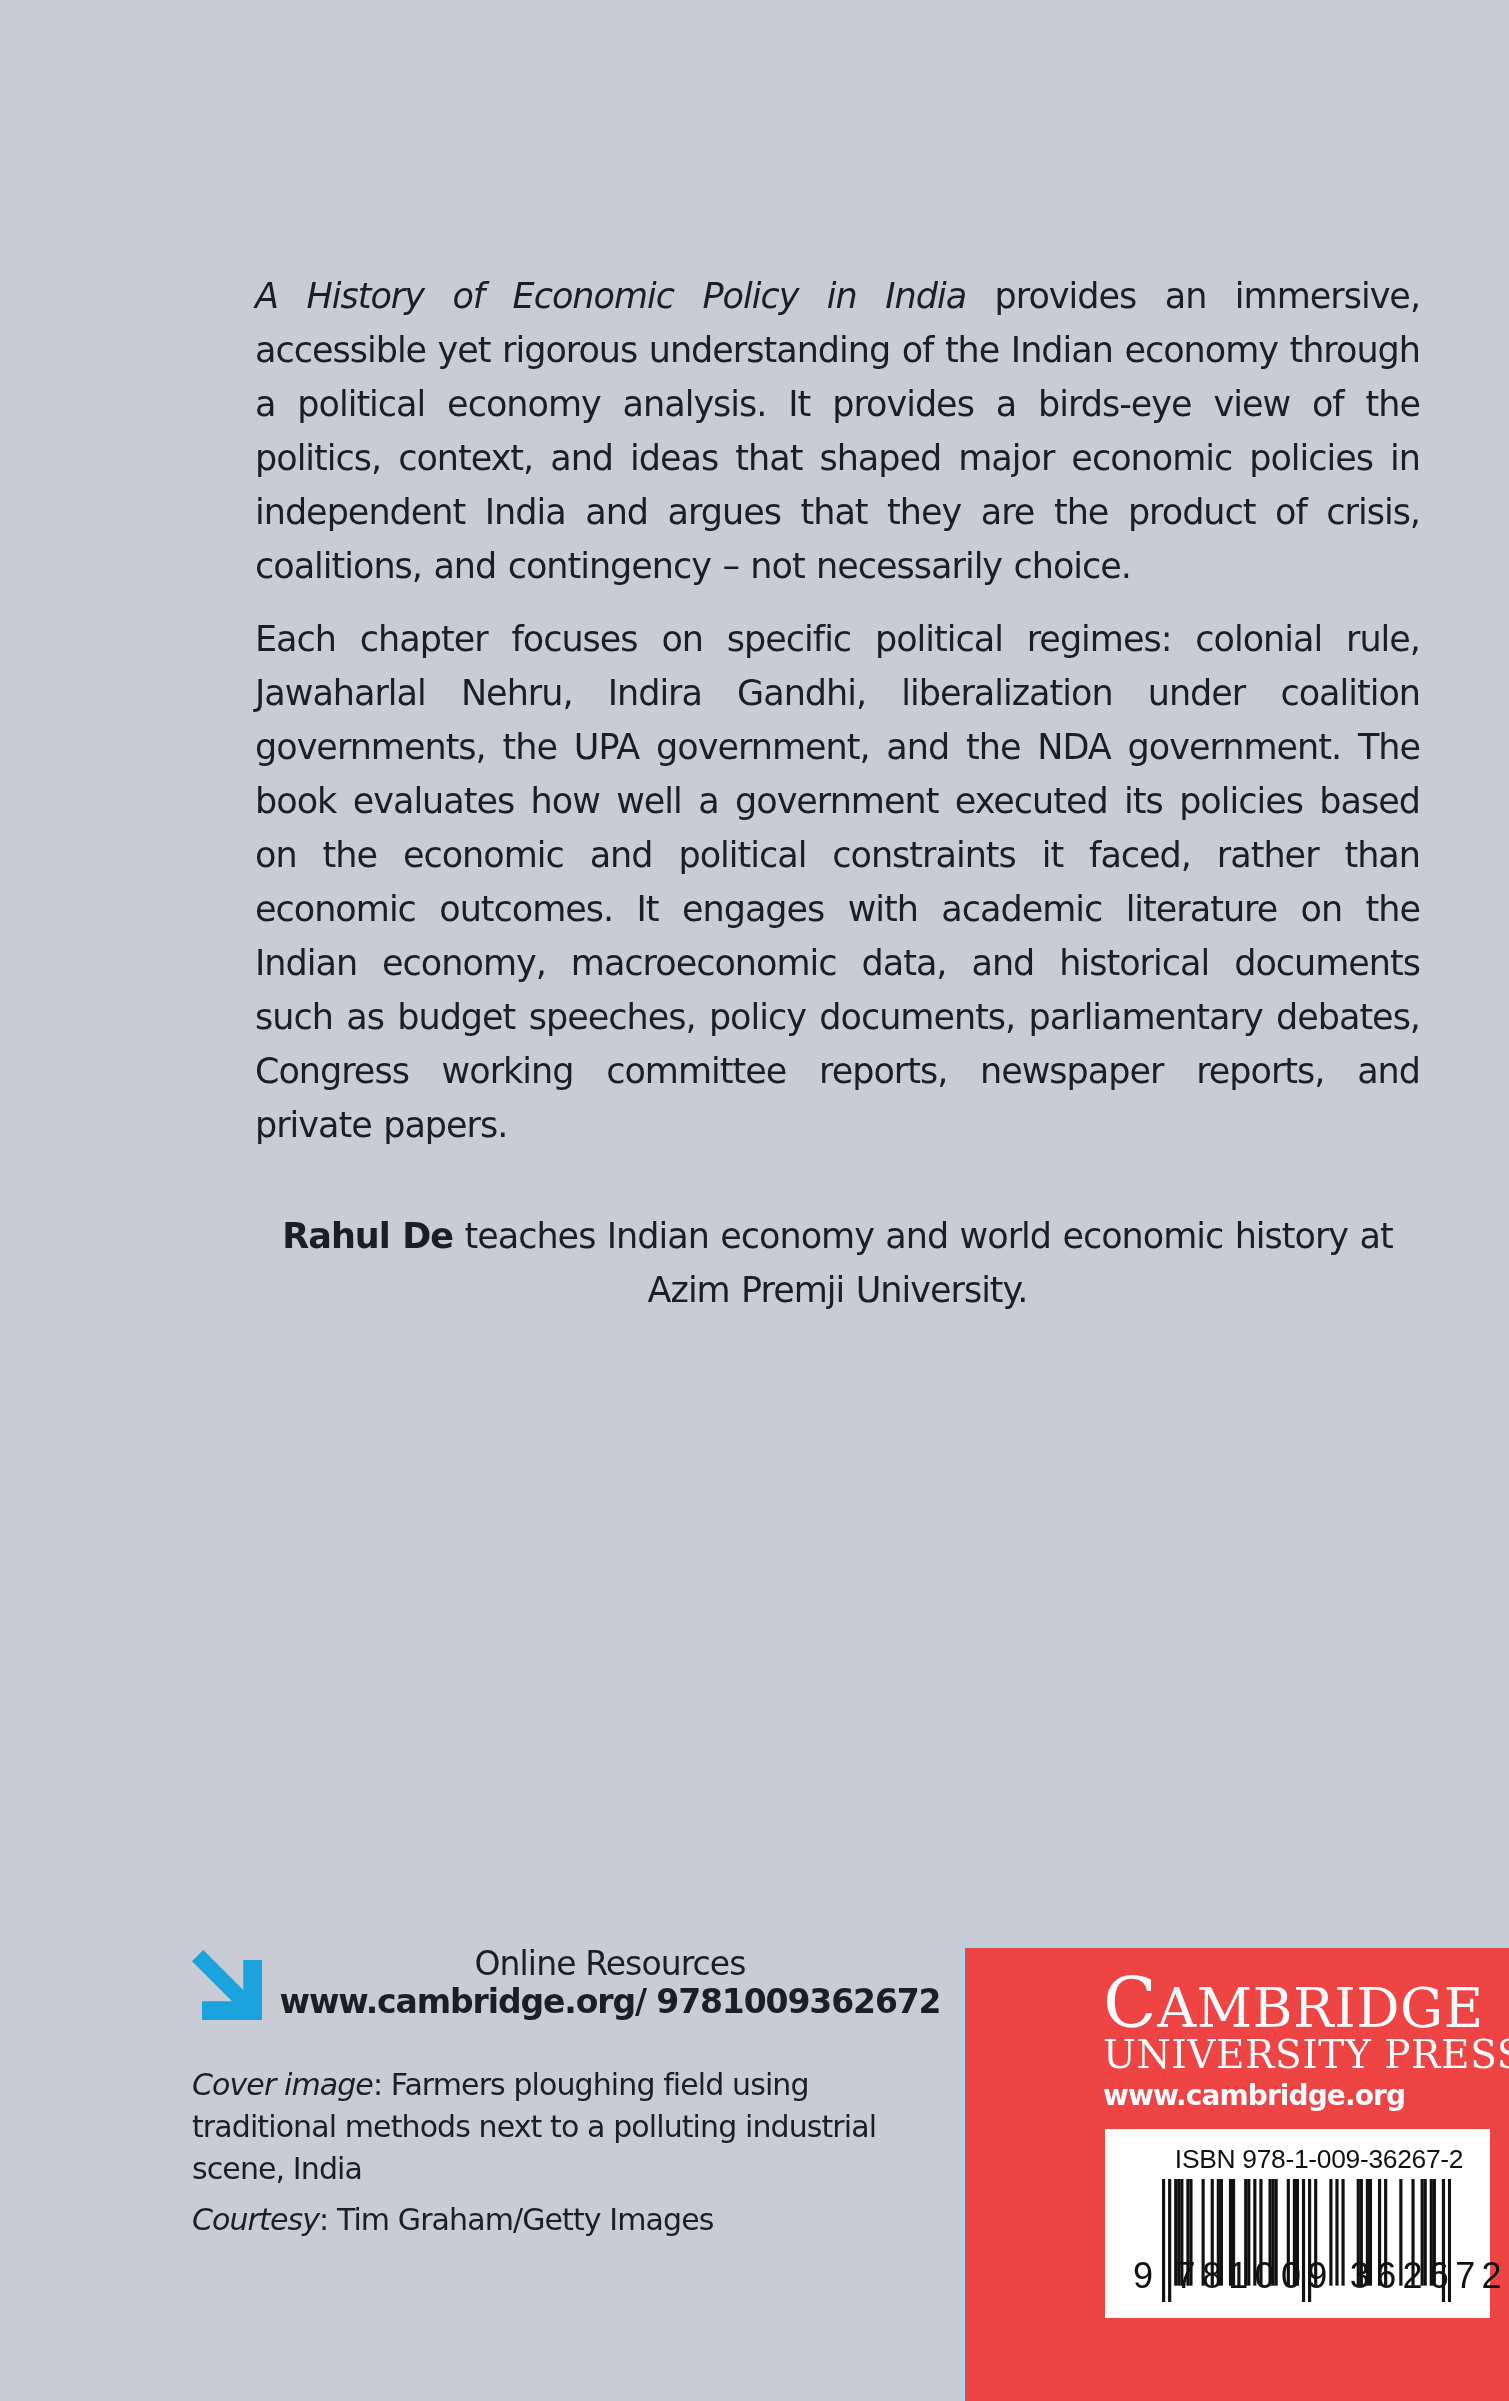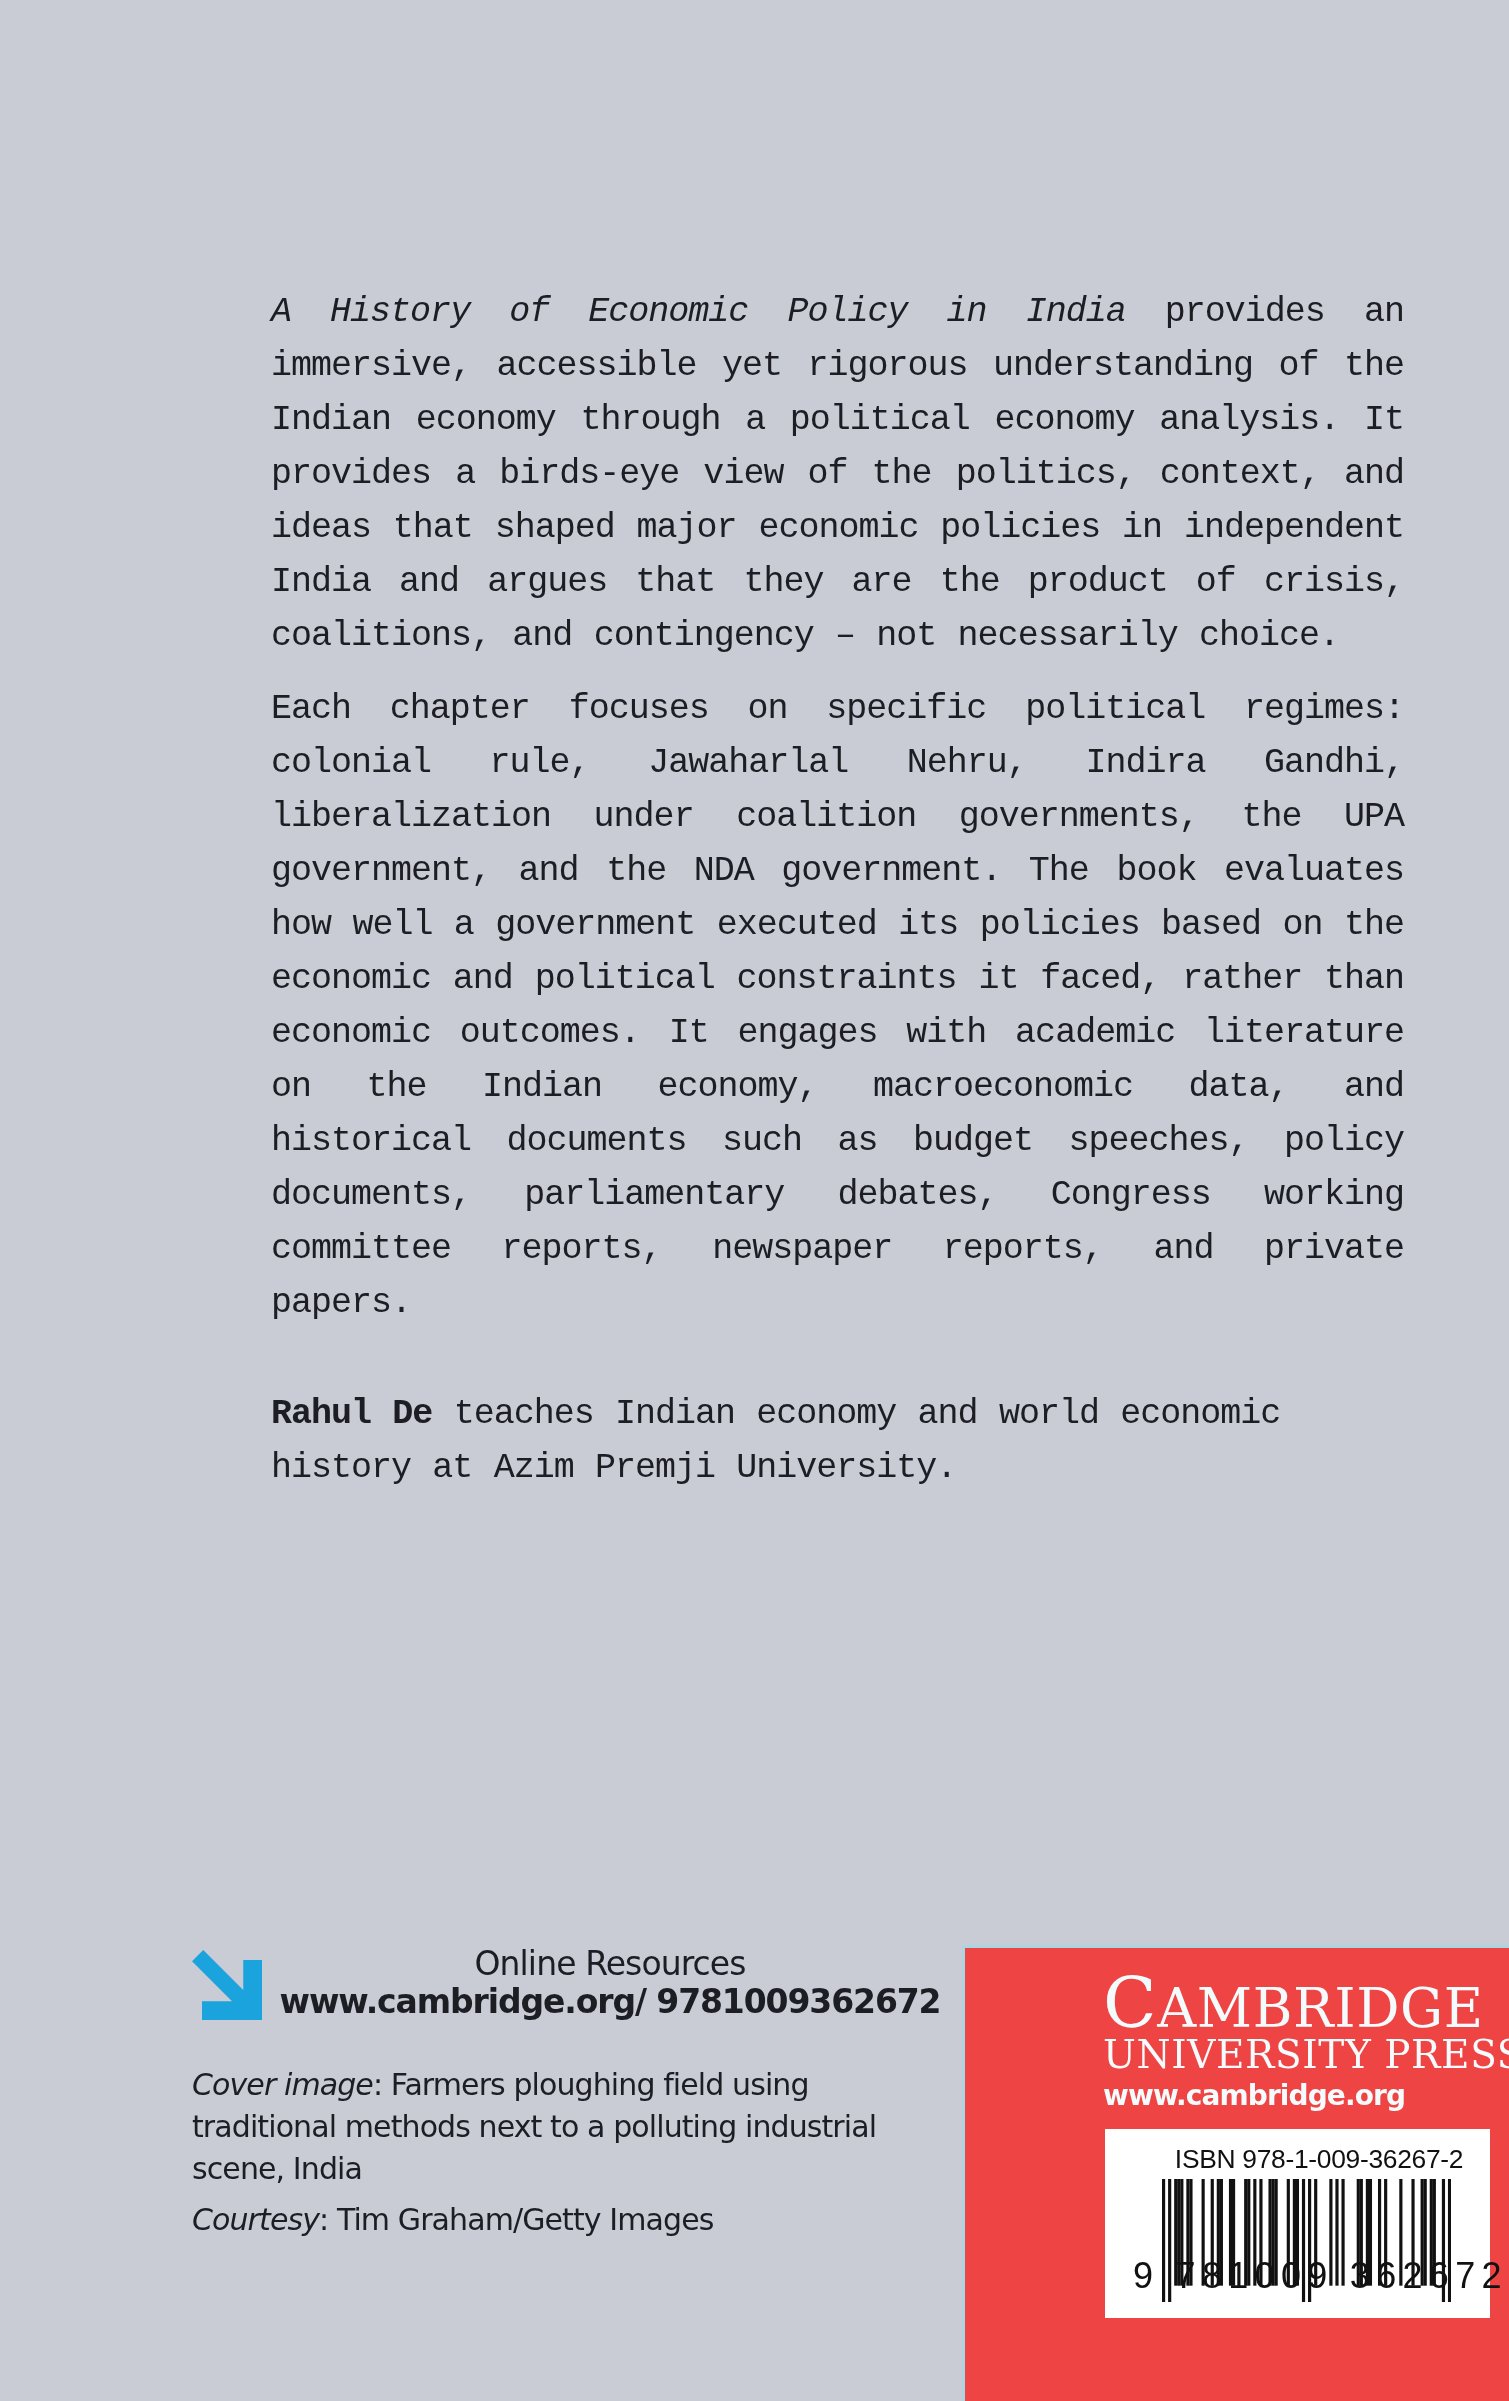--- a/index.html
+++ b/index.html
@@ -20,29 +20,28 @@
       left: 255px;
       top: 269px;
       width: 1165px;
       font-size: 35px;
       line-height: 54px;
       text-align: justify;
       letter-spacing: -1px;
       word-spacing: 1.3px;
     }
     .blurb p {
-      margin: 16px;
-      font-family: Liberation Mono, monospace;
+      margin: 0;
     }
     .blurb p.p2 {
       margin-top: 19px;
     }
     .blurb p.bio {
       margin-top: 57px;
-      text-align: left;
+      text-align: center;
     }
     .blurb em { font-style: italic; }
     .blurb strong { font-weight: bold; }
 
     
     .online {
       position: absolute;
       left: 192px;
       top: 1945px;
       display: flex;

